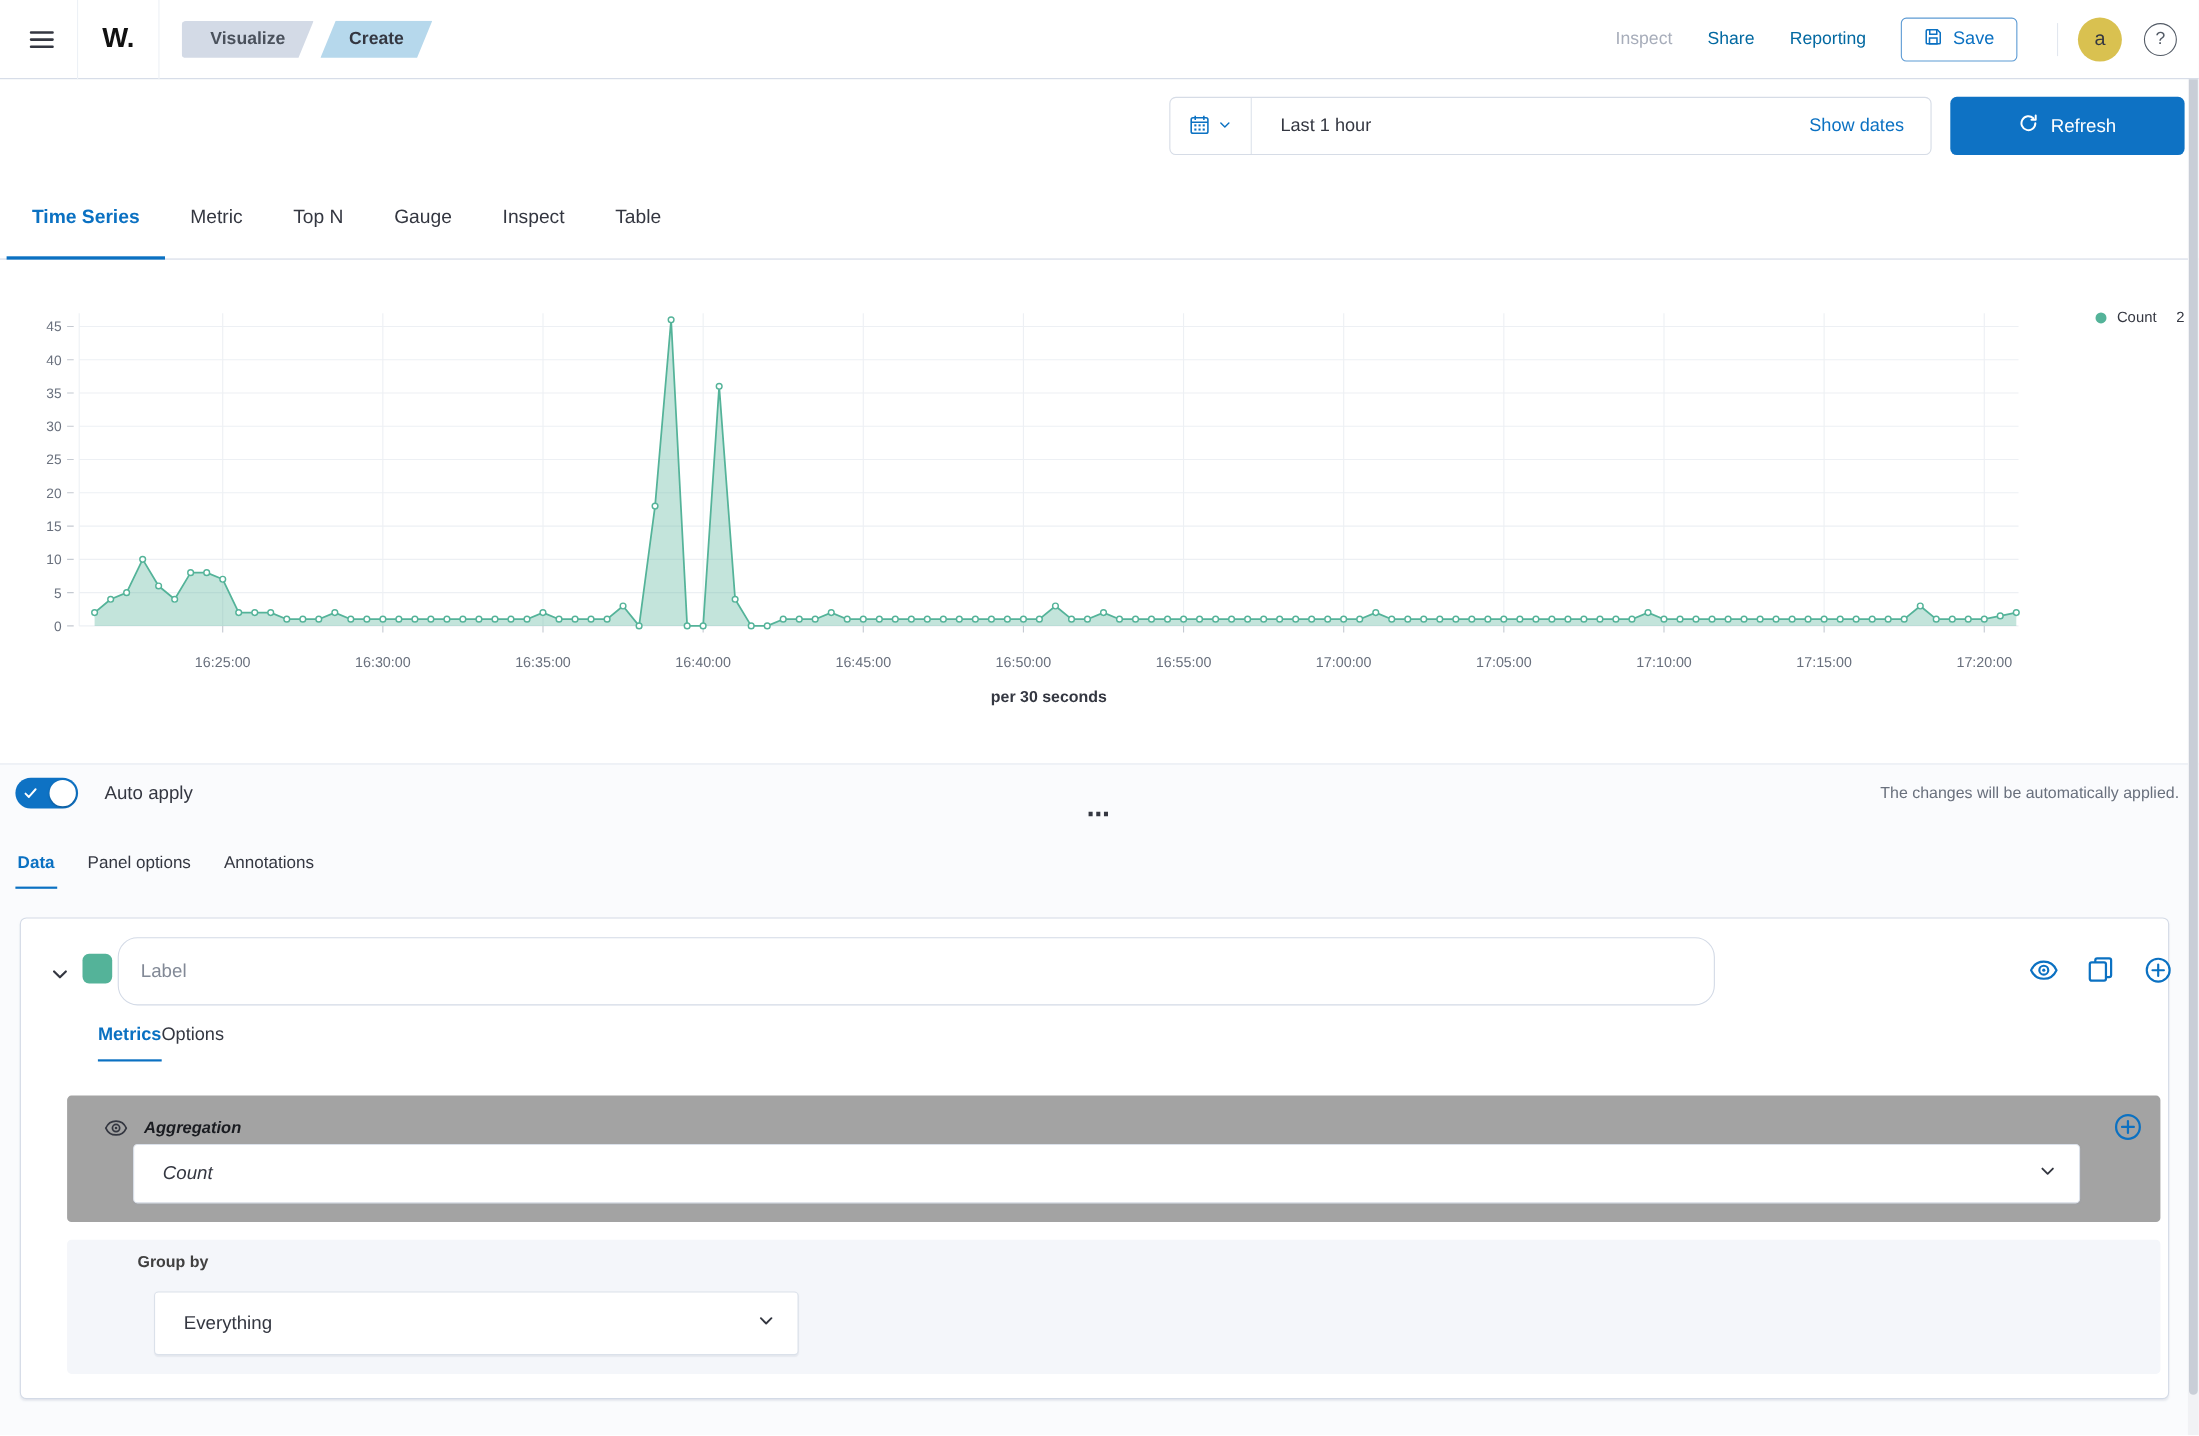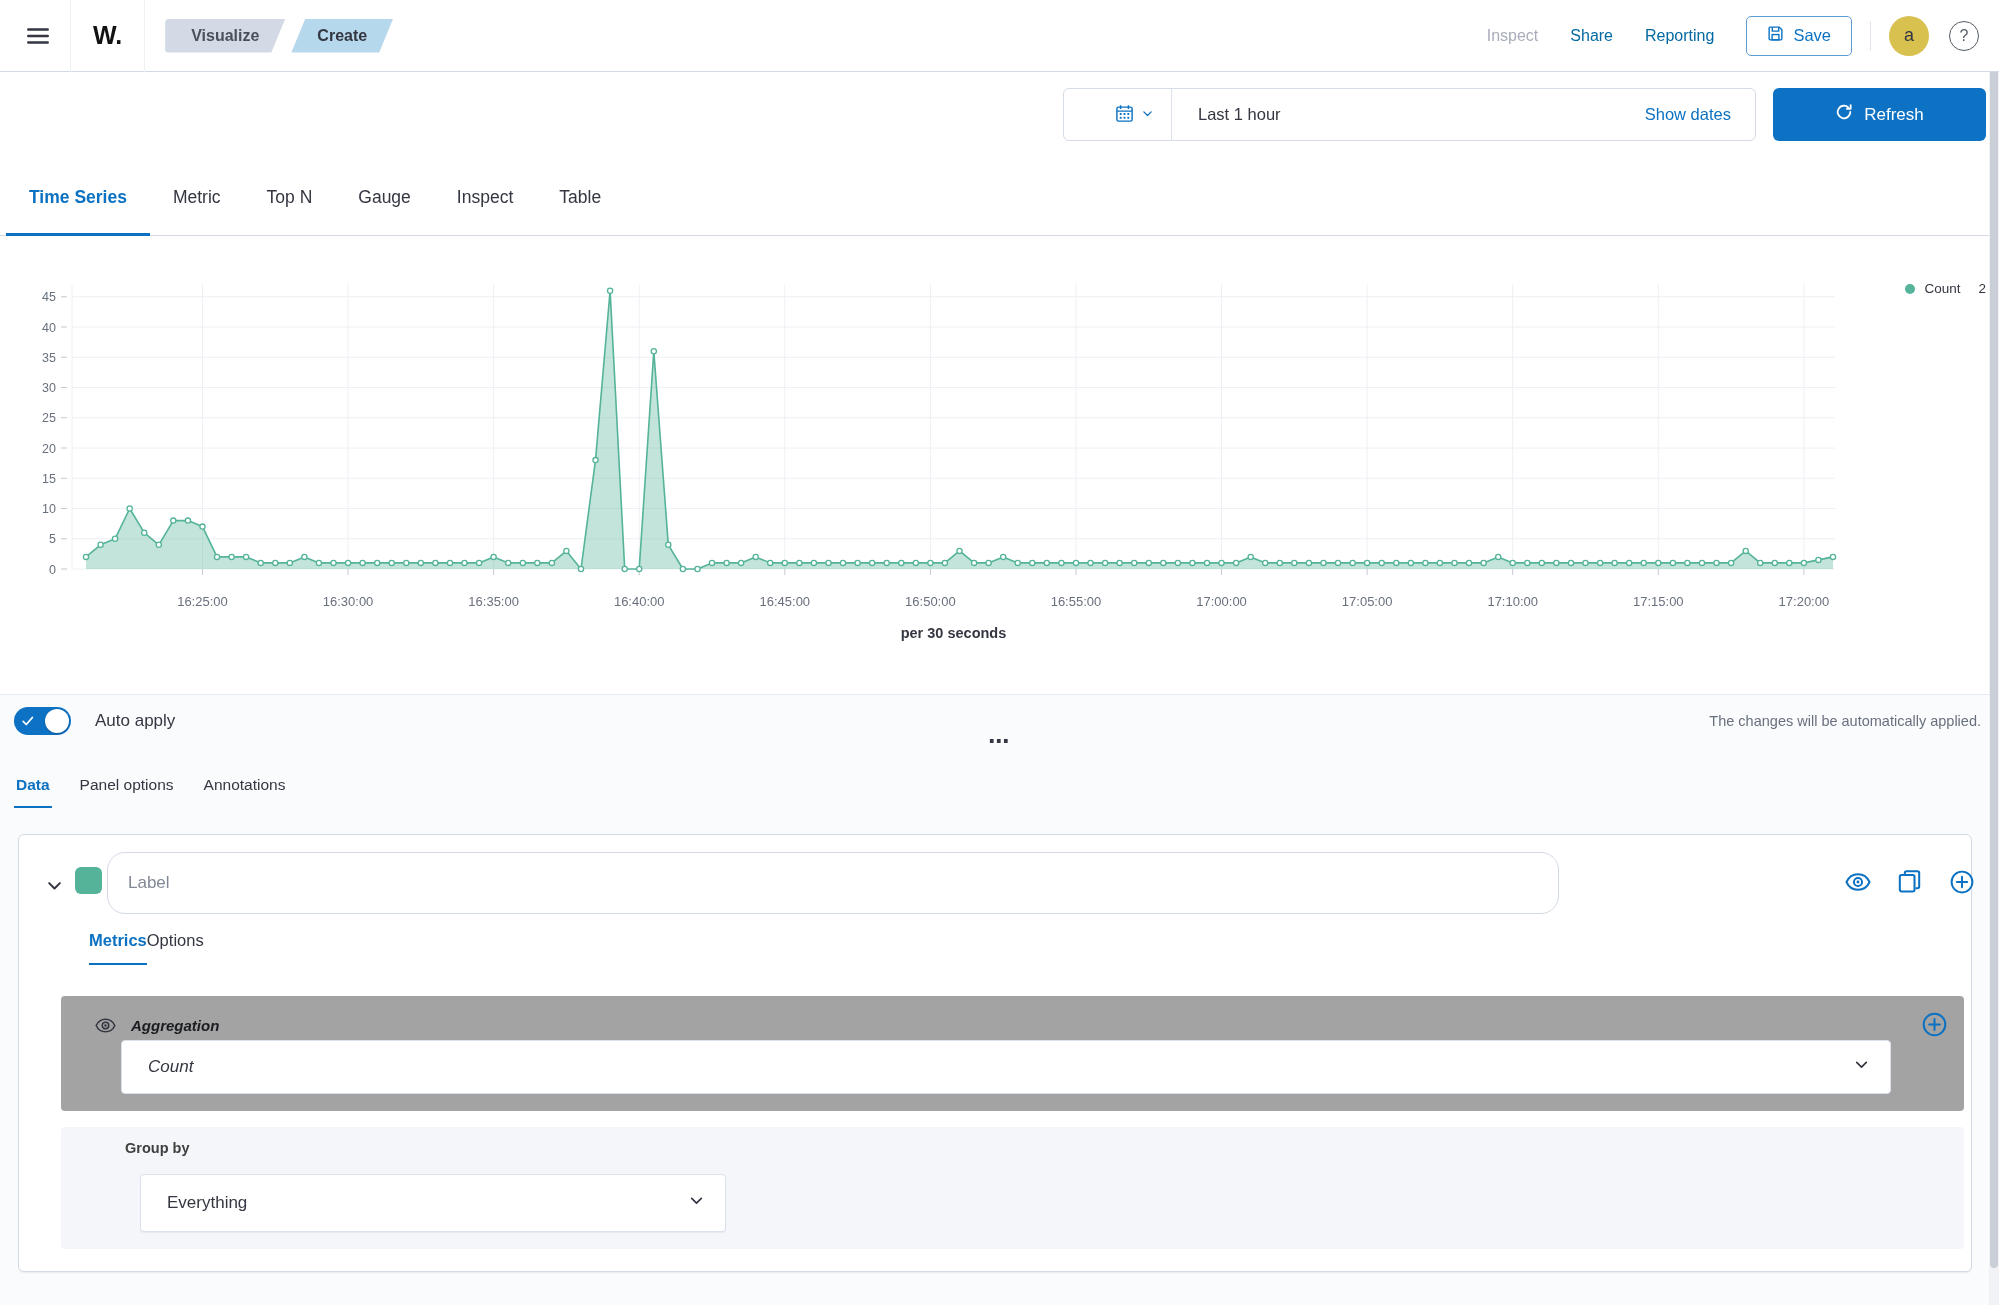--- a/index.html
+++ b/index.html
@@ -14,30 +14,30 @@
              border-left:1px solid #edf1f6;border-right:1px solid #edf1f6;}
   .logo{font-size:25px;font-weight:700;color:#111;}
   .crumbs{display:flex;align-items:center;margin-left:20px;}
   .crumb{height:34px;display:flex;align-items:center;padding:0 26px;font-size:16px;font-weight:600;}
   .crumb.first{background:#d3dae6;color:#4a515c;clip-path:polygon(0 0,100% 0,calc(100% - 14px) 100%,0 100%);border-radius:4px 0 0 4px;}
   .crumb.last{background:#b6d8ec;color:#343741;margin-left:6px;clip-path:polygon(14px 0,100% 0,calc(100% - 14px) 100%,0 100%);}
   .hspace{flex:1;}
   .hlink{font-size:16px;color:#0369a1;margin-right:32px;cursor:pointer;}
   .hlink.disabled{color:#a7adba;cursor:default;}
   .save-btn{display:flex;align-items:center;gap:9px;height:40px;padding:0 20px;border:1px solid #5d9bd4;
-            border-radius:5px;background:#fff;color:#0b71c2;font-size:16.5px;cursor:pointer;margin-right:18px;}
+            border-radius:5px;background:#fff;color:#0b71c2;font-size:16.5px;cursor:pointer;margin-right:36px;}
   .hdivider{width:1px;height:30px;background:#e2e7ef;margin-right:18px;}
   .avatar{width:40px;height:40px;border-radius:50%;background:#d9c150;color:#343741;font-size:18px;
           display:flex;align-items:center;justify-content:center;margin-right:20px;cursor:pointer;}
   .help-btn{width:30px;height:30px;border-radius:50%;border:1.6px solid #535b66;color:#535b66;background:none;
             font-size:16px;display:flex;align-items:center;justify-content:center;margin-right:20px;cursor:pointer;}
 
   
   .toolbar{position:absolute;top:88px;right:13px;display:flex;height:53px;z-index:4;}
-  .datepicker{display:flex;align-items:stretch;width:693px;border:1px solid #d6dce6;border-radius:6px;background:#fff;padding-left:34px;}
+  .datepicker{display:flex;align-items:stretch;width:693px;border:1px solid #d6dce6;border-radius:6px;background:#fff;}
   .quick-select{display:flex;align-items:center;justify-content:center;gap:7px;width:74px;border-right:1px solid #dde3ec;cursor:pointer;background:none;border-top:none;border-bottom:none;border-left:none;}
   .time-text{flex:1;display:flex;align-items:center;padding-left:26px;font-size:16.5px;color:#343741;cursor:pointer;}
   .show-dates{display:flex;align-items:center;padding-right:24px;font-size:16.5px;color:#0b71c2;cursor:pointer;}
   .refresh-btn{margin-left:17px;width:213px;background:#0e72c4;border:none;border-radius:6px;color:#fff;
                font-size:17px;display:flex;align-items:center;justify-content:center;gap:11px;cursor:pointer;}
 
   
   .viz-tabs{position:absolute;left:0;top:160px;width:100%;height:76px;border-bottom:1px solid #d3dae6;
             display:flex;align-items:center;padding-left:6px;}
   .vtab{position:relative;height:100%;display:flex;align-items:center;padding:0 23px;font-size:17.5px;color:#343741;cursor:pointer;}

